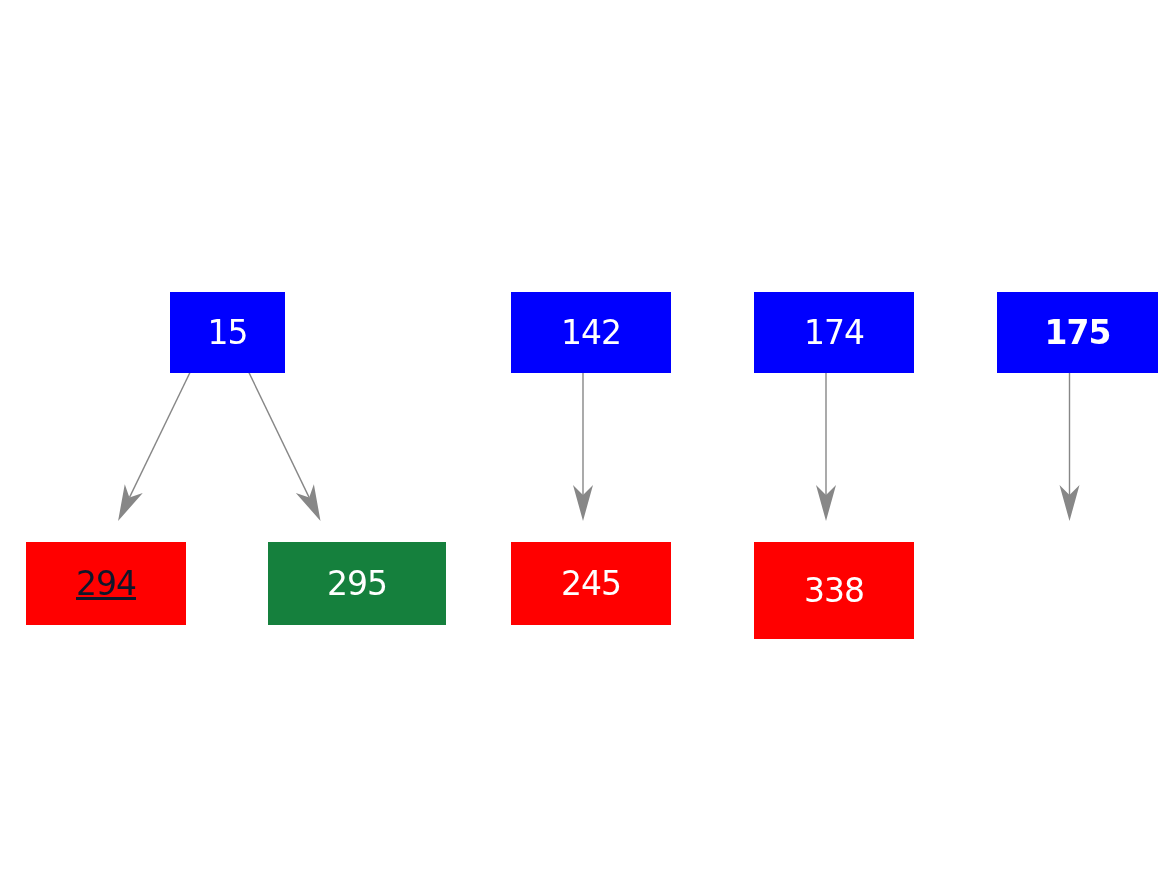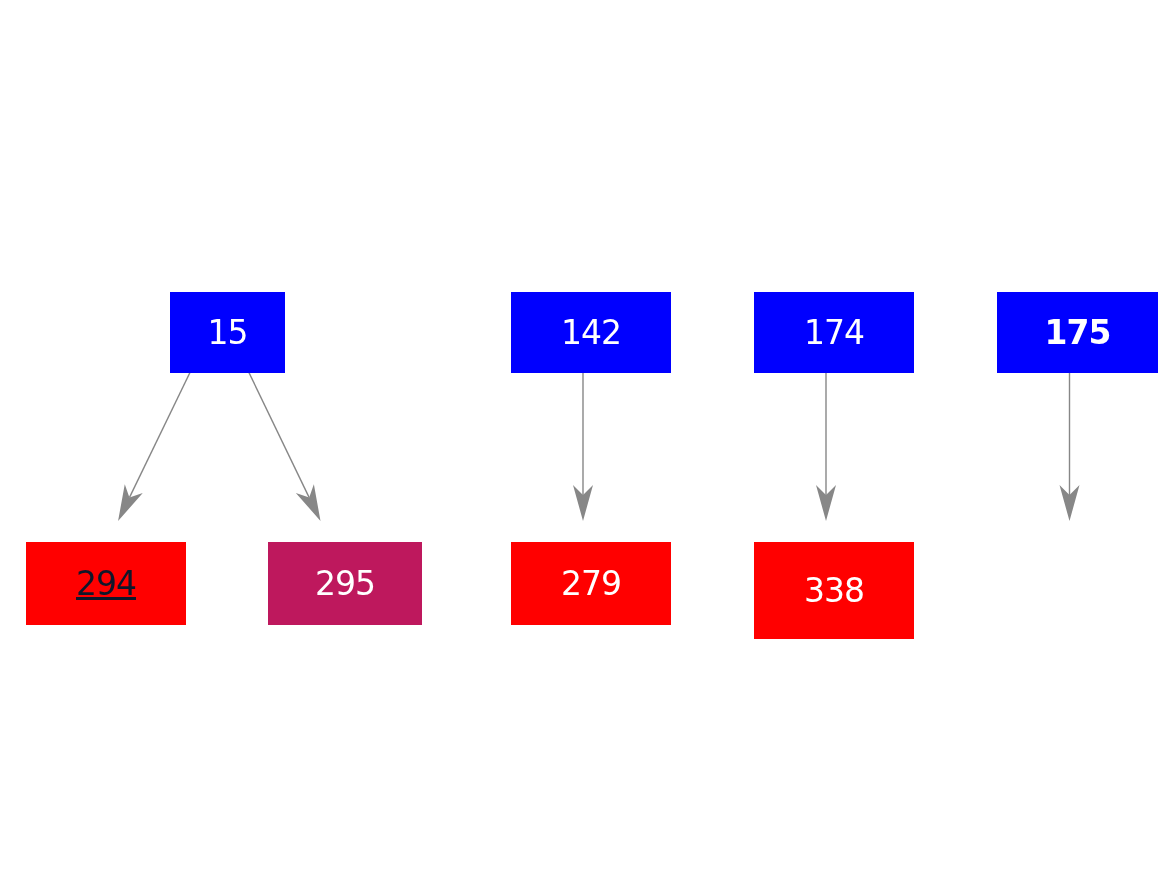--- a/index.html
+++ b/index.html
@@ -70,23 +70,23 @@
       </div>
       <div class="graph-node" style="left: 746px; top: 271px; width: 160px; height: 81px; background: rgb(0, 0, 255);">
         <span class="node-label" style="color: rgb(255, 255, 255);">174</span>
       </div>
       <div class="graph-node" style="left: 989px; top: 271px; width: 161px; height: 81px; background: rgb(0, 0, 255);">
         <span class="node-label" style="color: rgb(255, 255, 255); font-weight: bold;">175</span>
       </div>
       <div class="graph-node" style="left: 18px; top: 521px; width: 160px; height: 83px; background: rgb(255, 0, 0);">
         <span class="node-label" style="color: #0f172a; text-decoration: underline;">294</span>
       </div>
-      <div class="graph-node" style="left: 260px; top: 521px; width: 154px; height: 83px; background: #be185d;">
+      <div class="graph-node" style="left: 260px; top: 521px; width: 178px; height: 83px; background: #15803d;">
         <span class="node-label" style="color: rgb(255, 255, 255);">295</span>
       </div>
       <div class="graph-node" style="left: 503px; top: 521px; width: 160px; height: 83px; background: rgb(255, 0, 0);">
-        <span class="node-label" style="color: rgb(255, 255, 255);">279</span>
+        <span class="node-label" style="color: rgb(255, 255, 255);">245</span>
       </div>
       <div class="graph-node" style="left: 746px; top: 521px; width: 160px; height: 97px; background: rgb(255, 0, 0);">
         <span class="node-label" style="color: rgb(255, 255, 255);">338</span>
       </div>
     </div>
 </div>
 
 </body></html>

